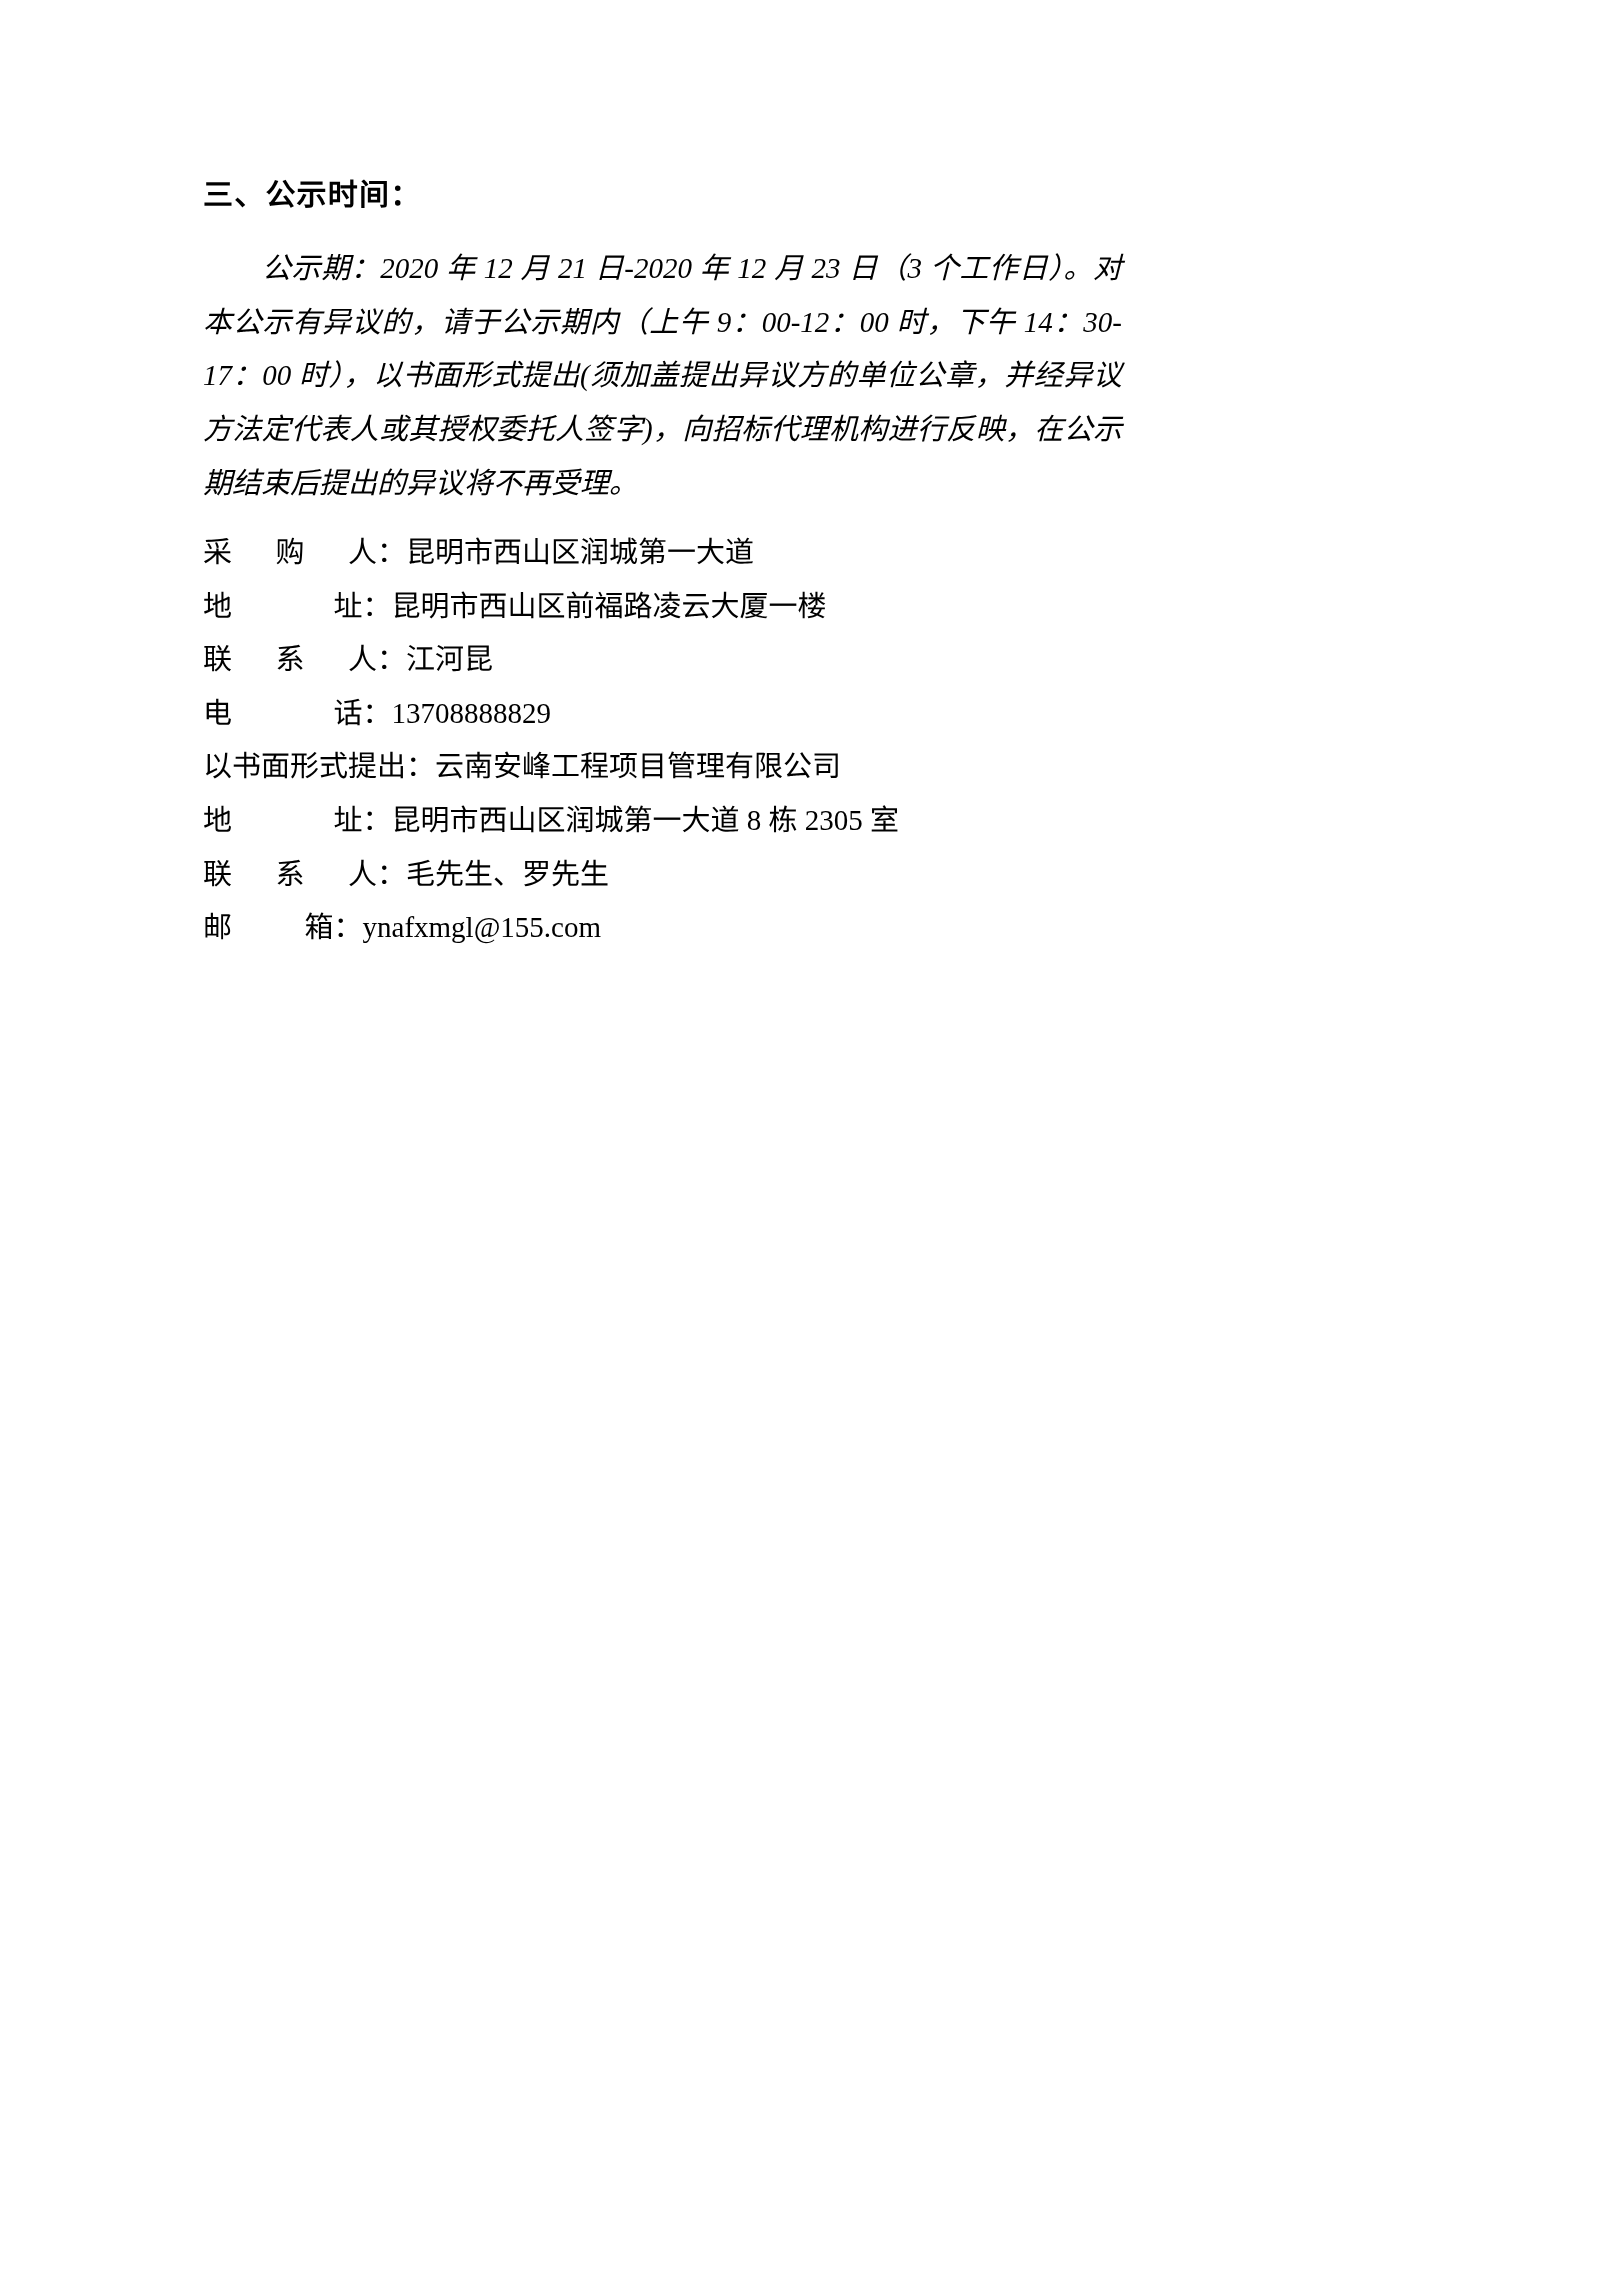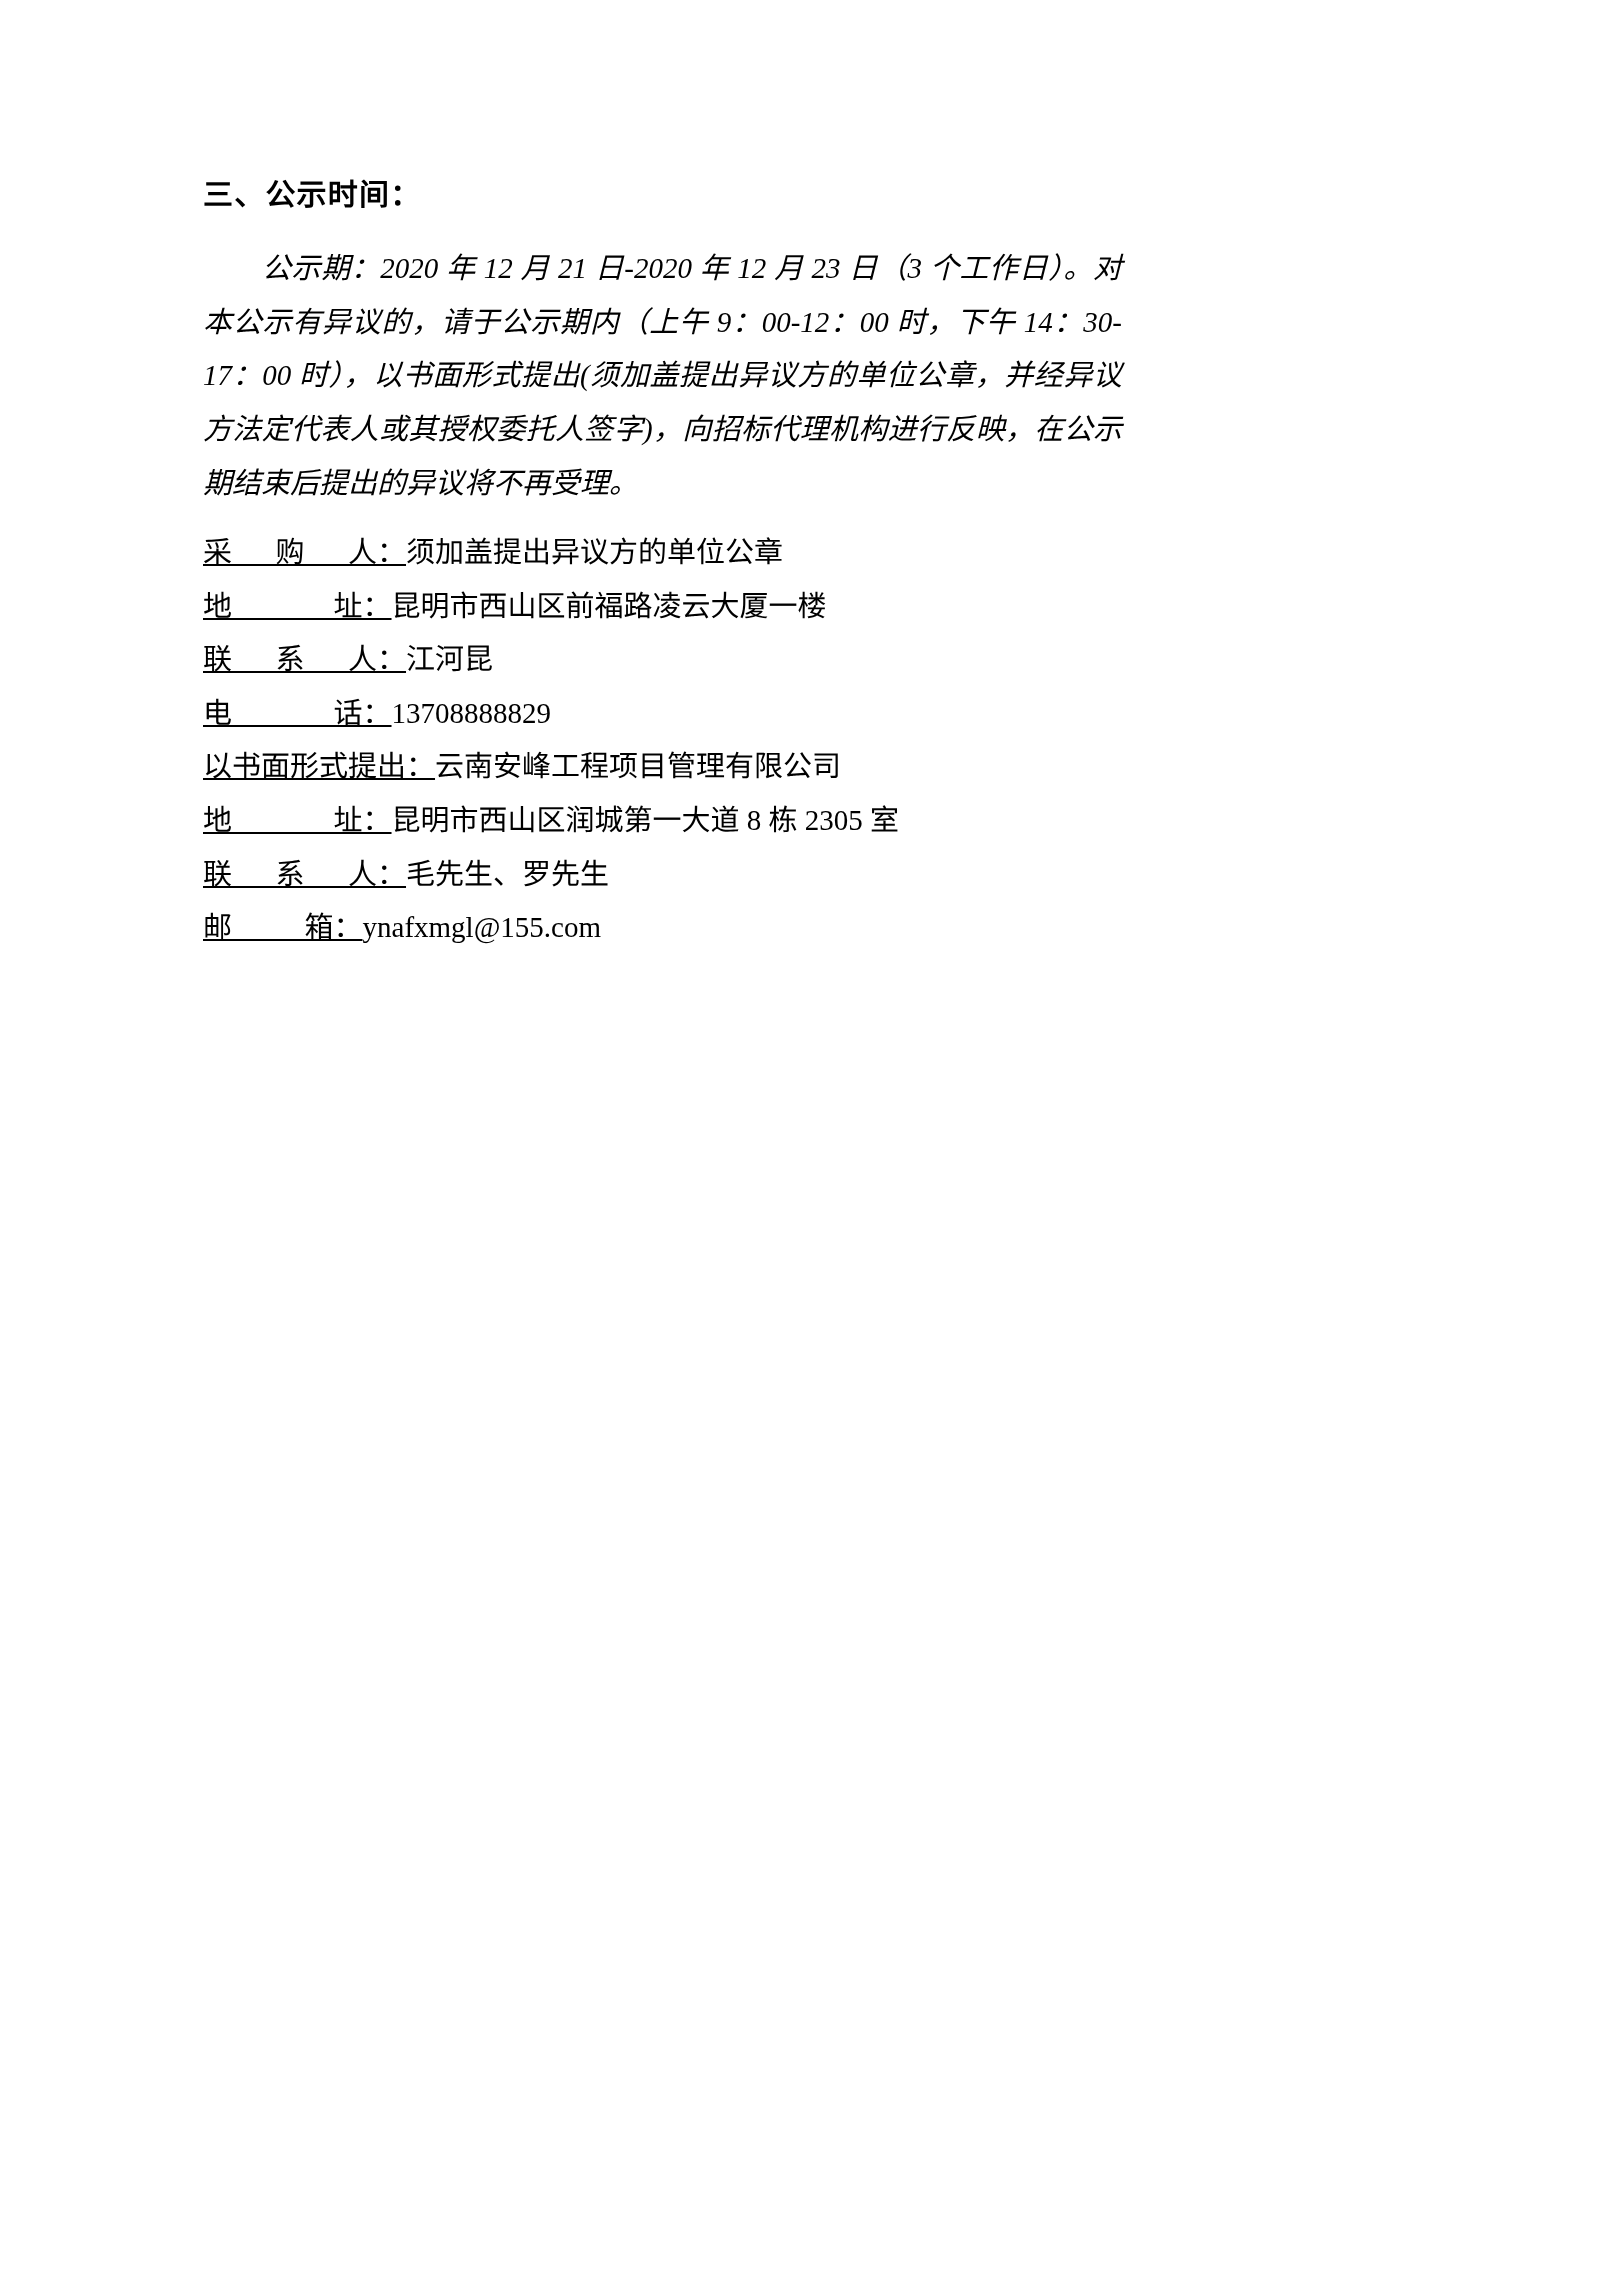--- a/index.html
+++ b/index.html
@@ -42,41 +42,40 @@
     margin-top: 15.7px;
   }
   .contact-line {
     font-size: 29px;
     line-height: 1.85;
     margin: 0;
     white-space: pre;
   }
   .label {
     display: inline-block;
-    text-decoration: underline;
   }
   .value {
     display: inline;
   }
   .spacer-bottom {
     height: 1078px;
   }
 </style>
 </head>
 <body>
 
 <div class="page">
 
   <h2 class="section-heading">三、公示时间：</h2>
 
   <p class="body-para">公示期：2020 年 12 月 21 日-2020 年 12 月 23 日（3 个工作日）。对本公示有异议的，请于公示期内（上午 9：00-12：00 时，下午 14：30-17：00 时），以书面形式提出(须加盖提出异议方的单位公章，并经异议方法定代表人或其授权委托人签字)，向招标代理机构进行反映，在公示期结束后提出的异议将不再受理。</p>
 
   <div class="contact-block">
 
-    <p class="contact-line"><span class="label">采　  购　  人：</span><span class="value">须加盖提出异议方的单位公章</span></p>
+    <p class="contact-line"><span class="label">采　  购　  人：</span><span class="value">昆明市西山区润城第一大道</span></p>
 
     <p class="contact-line"><span class="label">地　　　  址：</span><span class="value">昆明市西山区前福路凌云大厦一楼</span></p>
 
     <p class="contact-line"><span class="label">联　  系　  人：</span><span class="value">江河昆</span></p>
 
     <p class="contact-line"><span class="label">电　　　  话：</span><span class="value">13708888829</span></p>
 
     <p class="contact-line"><span class="label">以书面形式提出：</span><span class="value">云南安峰工程项目管理有限公司</span></p>
 
     <p class="contact-line"><span class="label">地　　　  址：</span><span class="value">昆明市西山区润城第一大道 8 栋 2305 室</span></p>

